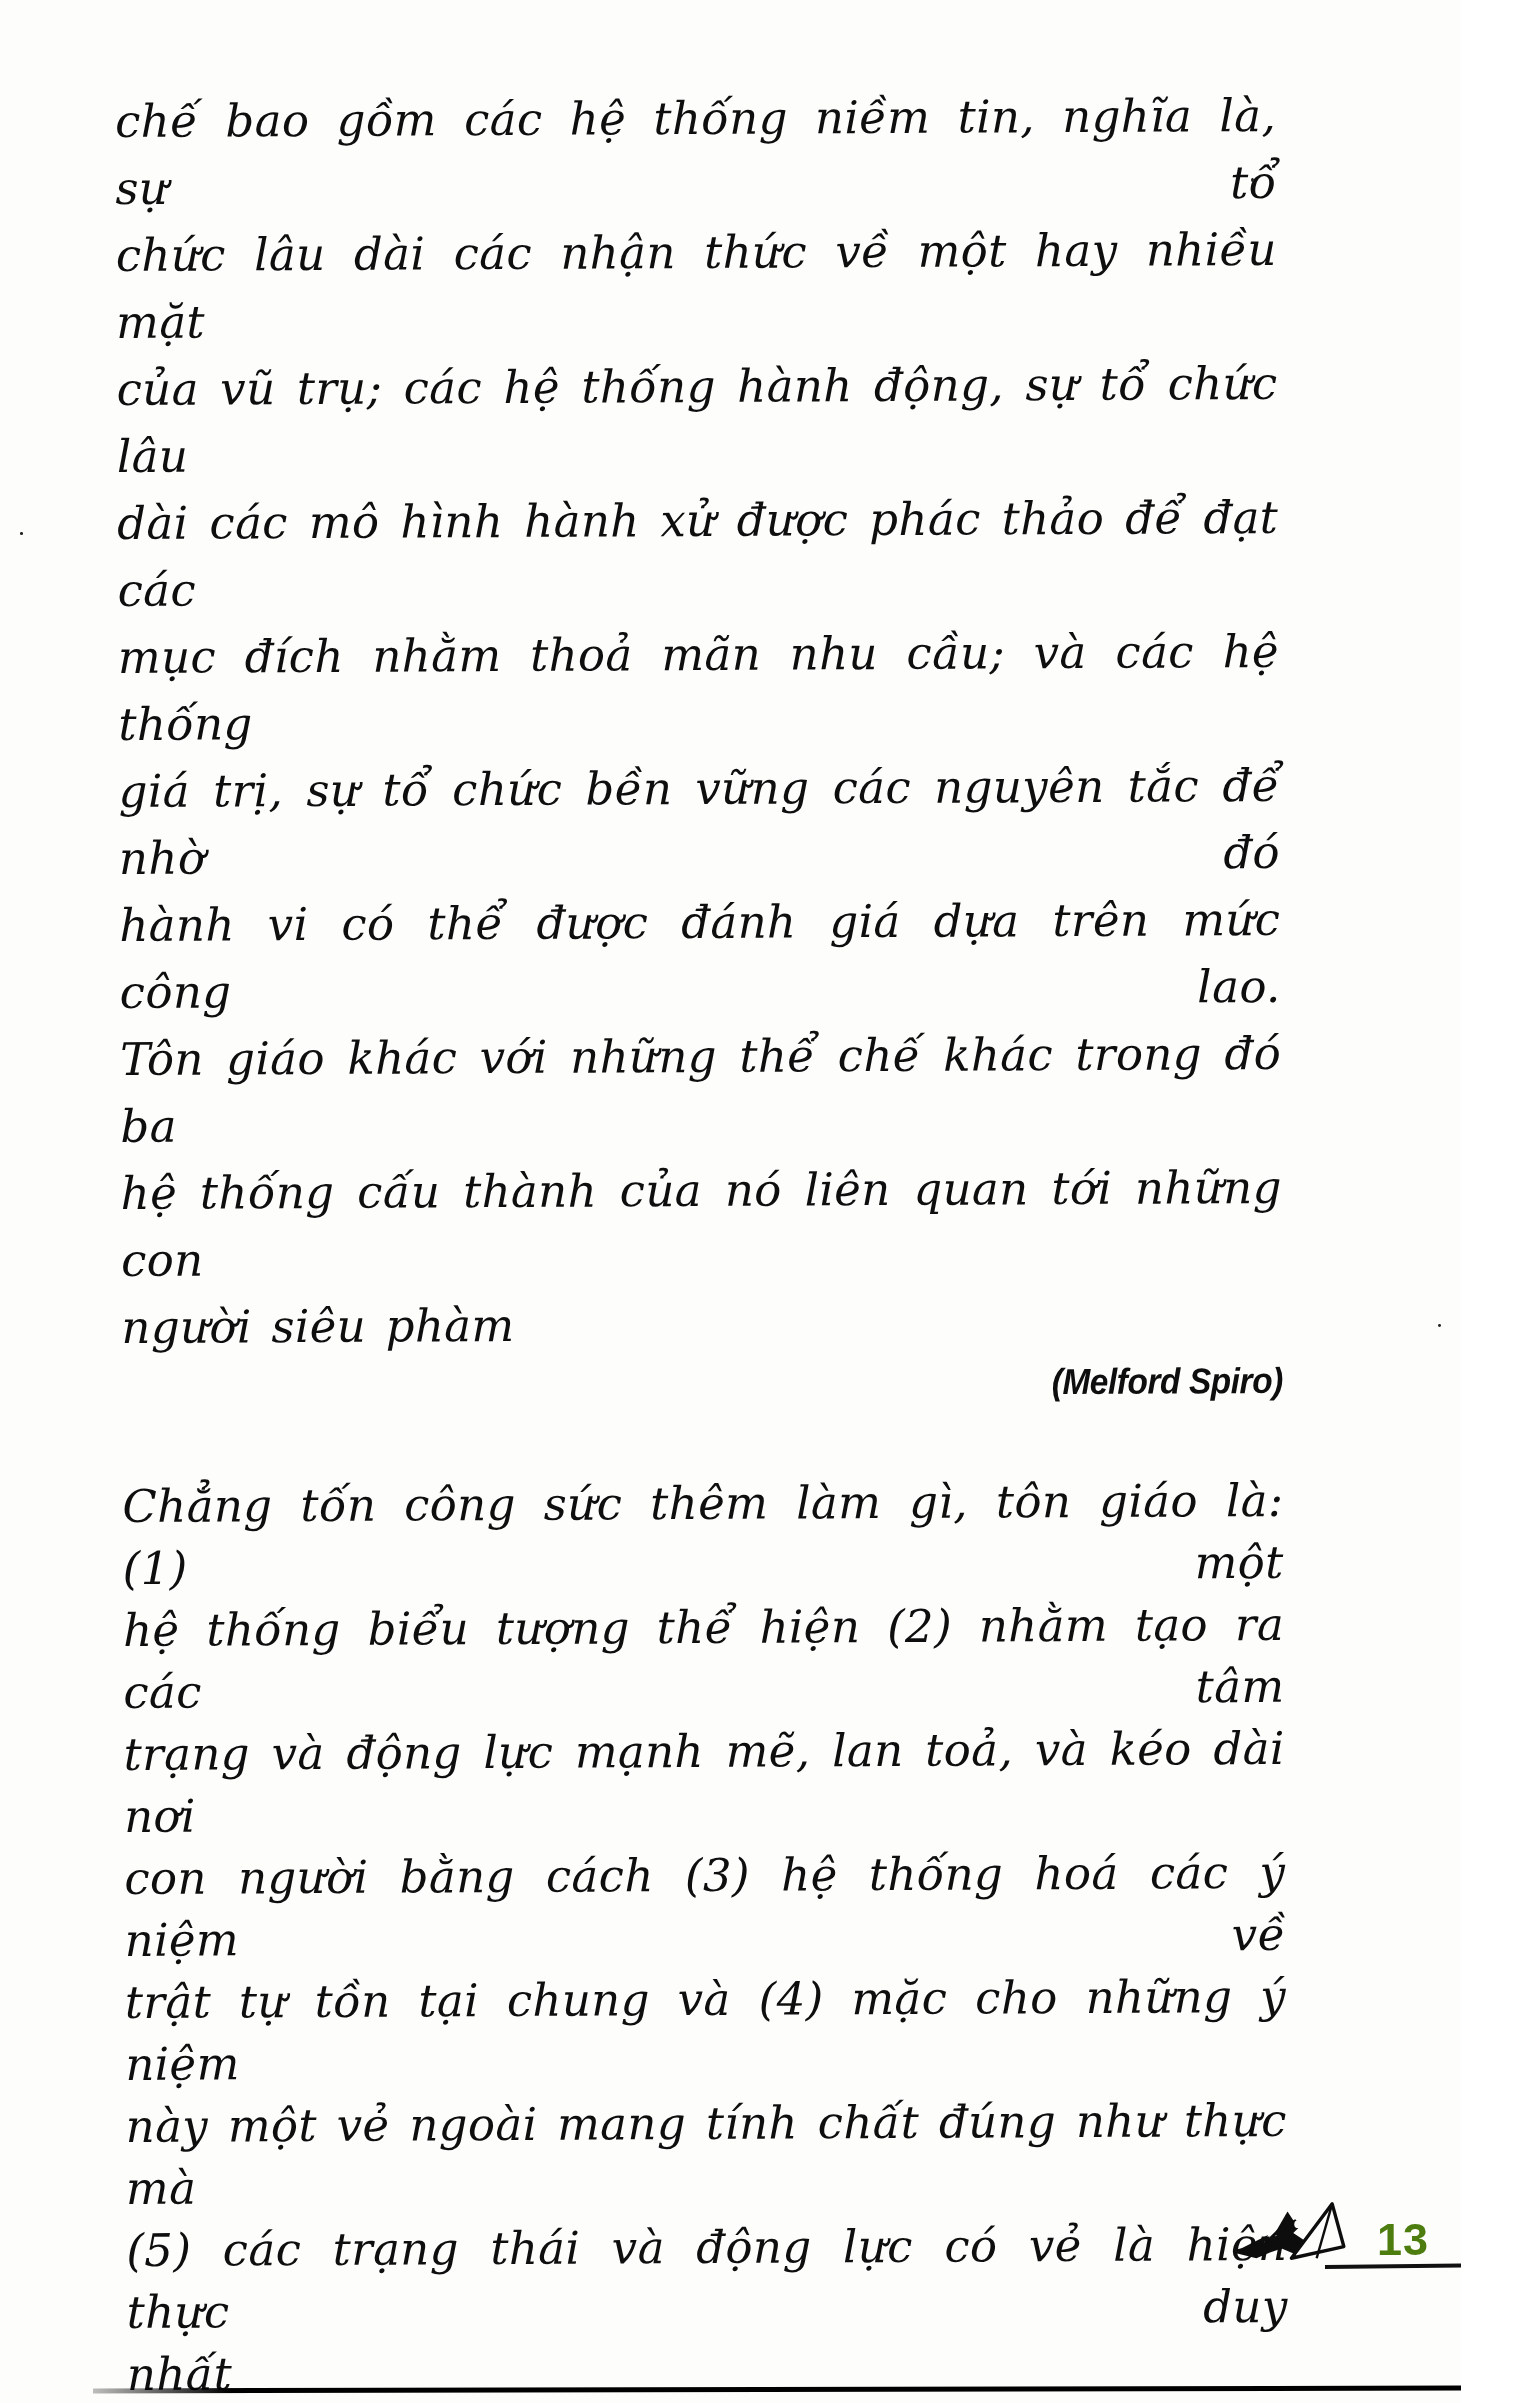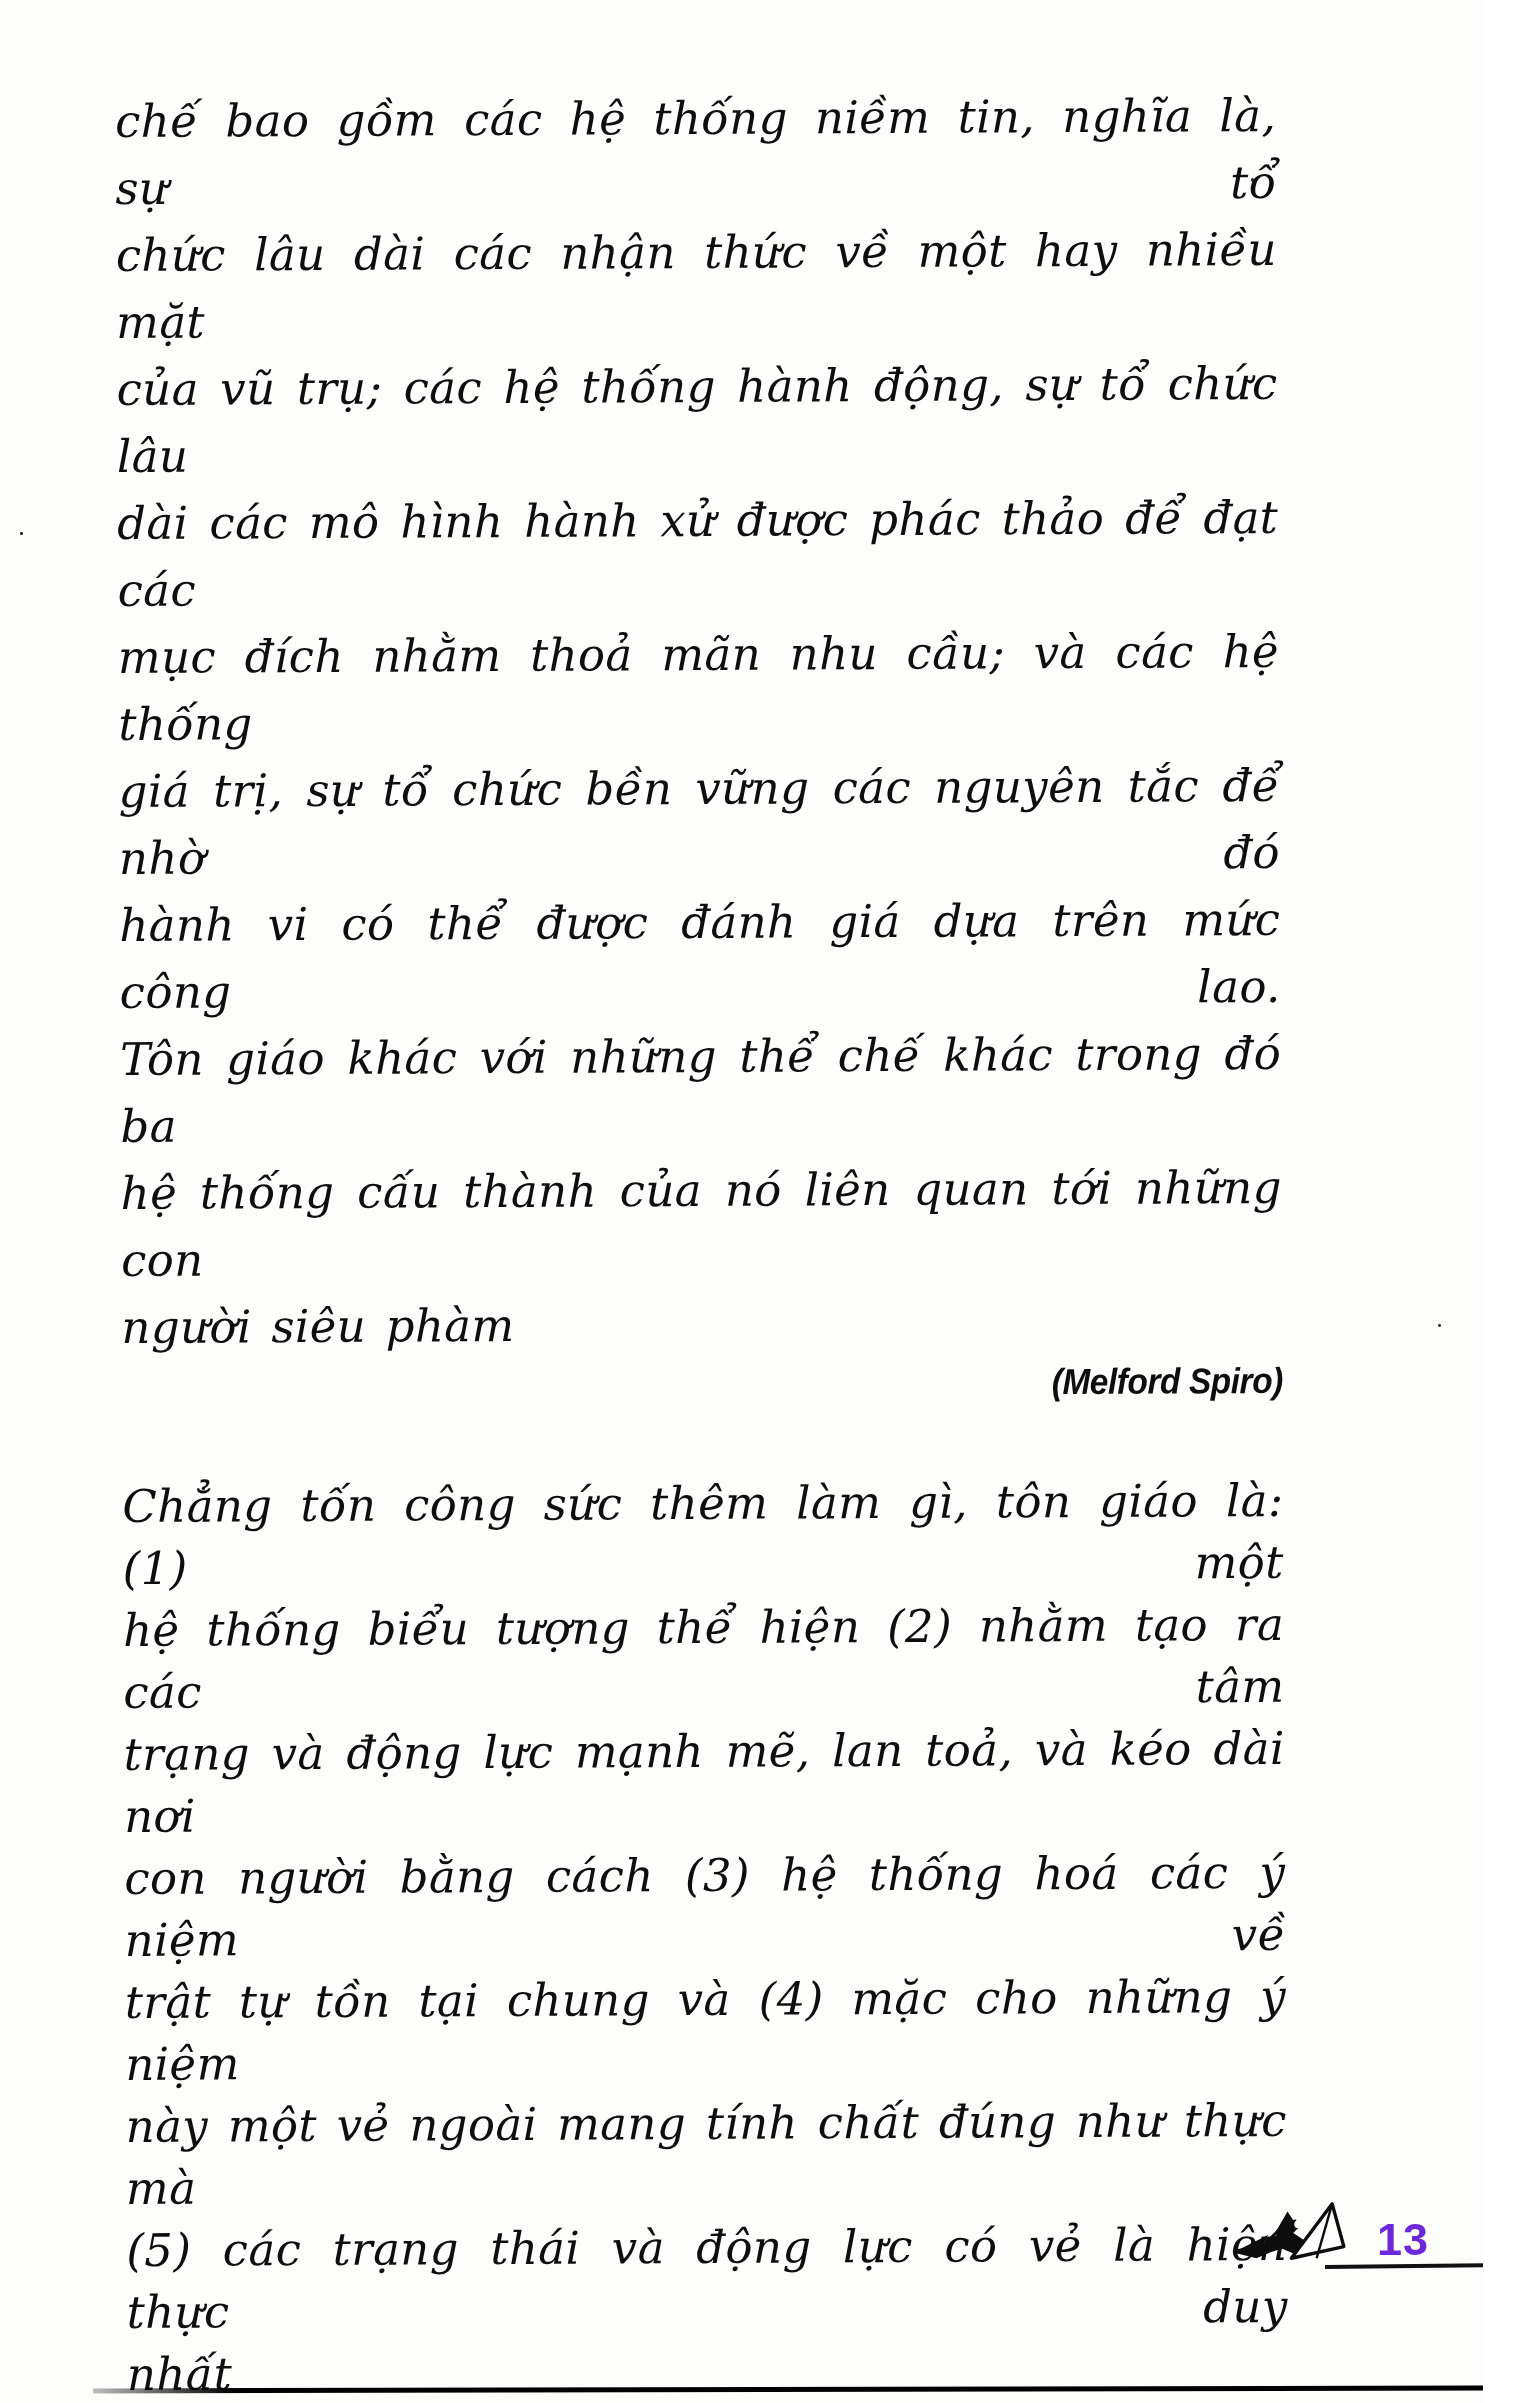--- a/index.html
+++ b/index.html
@@ -3,21 +3,20 @@
 <meta charset="utf-8">
 <style>
   html,body { margin:0; padding:0; background:#ffffff; }
   .page {
     position:relative;
     width:1461px; height:2404px;
     background:#fdfdfc;
     overflow:hidden;
     font-family:"DejaVu Serif", serif;
     color:#0e0e0e;
-    padding-left:22px;
   }
   .text-block {
     position:absolute;
     left:115px; top:88px; width:1161px;
     transform:rotate(-0.3deg);
     transform-origin:left top;
   }
   .quote { margin:0; }
   .qline {
     font-style:italic;
@@ -49,21 +48,21 @@
     position:absolute;
     left:1231px; top:2196px;
     width:289px; height:78px;
   }
   .footer .doodle { position:absolute; left:0; bottom:7.8px; }
   .footer .pagenum {
     position:absolute; left:146px; bottom:11.7px;
     font-family:"Liberation Sans", sans-serif;
     font-weight:bold;
     font-size:45px; line-height:45px;
-    color:#6d28d9;
+    color:#4d7c0f;
     letter-spacing:1px;
   }
   .footer .underline {
     position:absolute; left:94px; right:0; bottom:5.9px;
     height:3.9px; background:#111;
     transform:rotate(-0.6deg);
   }
   .bottom-rule {
     position:absolute;
     left:93px; right:0; top:2387px;

